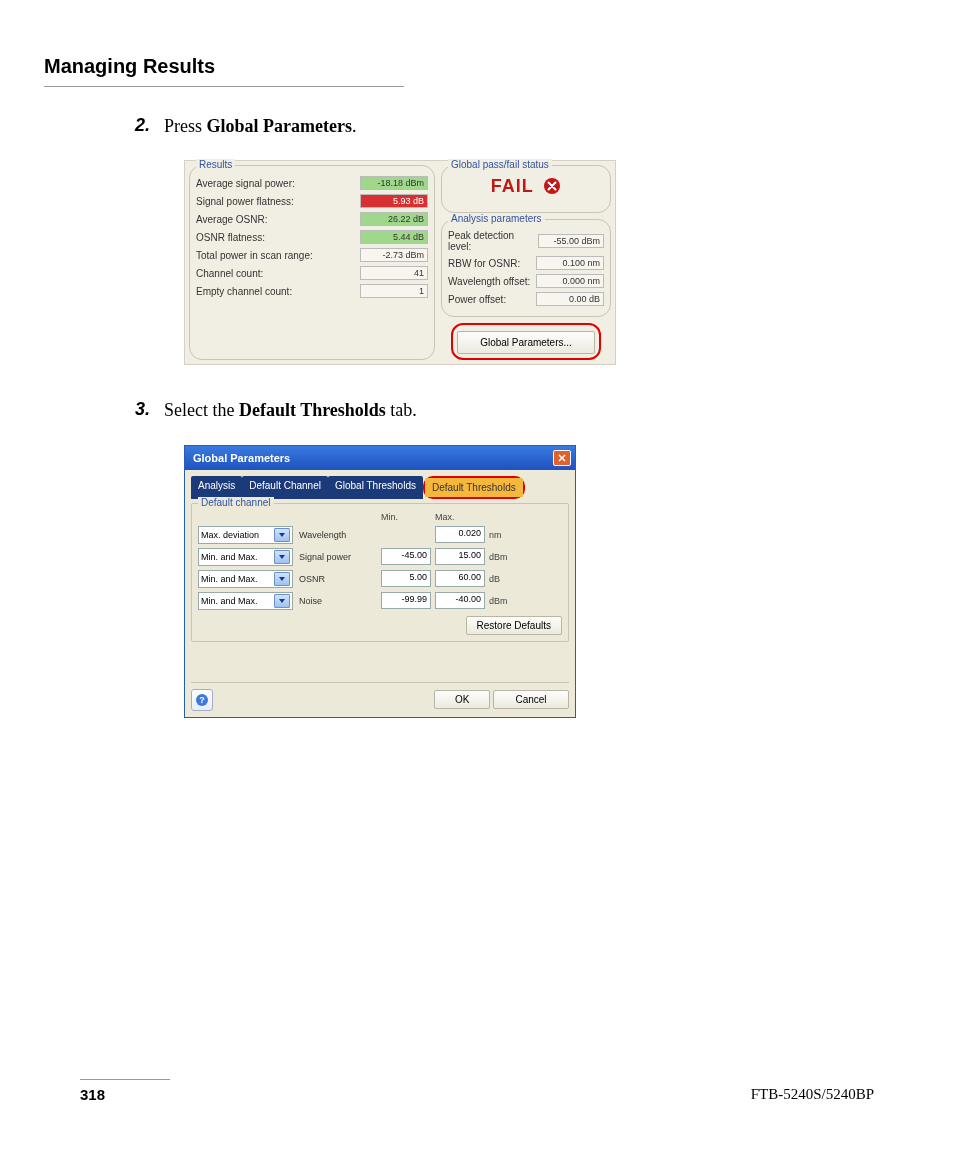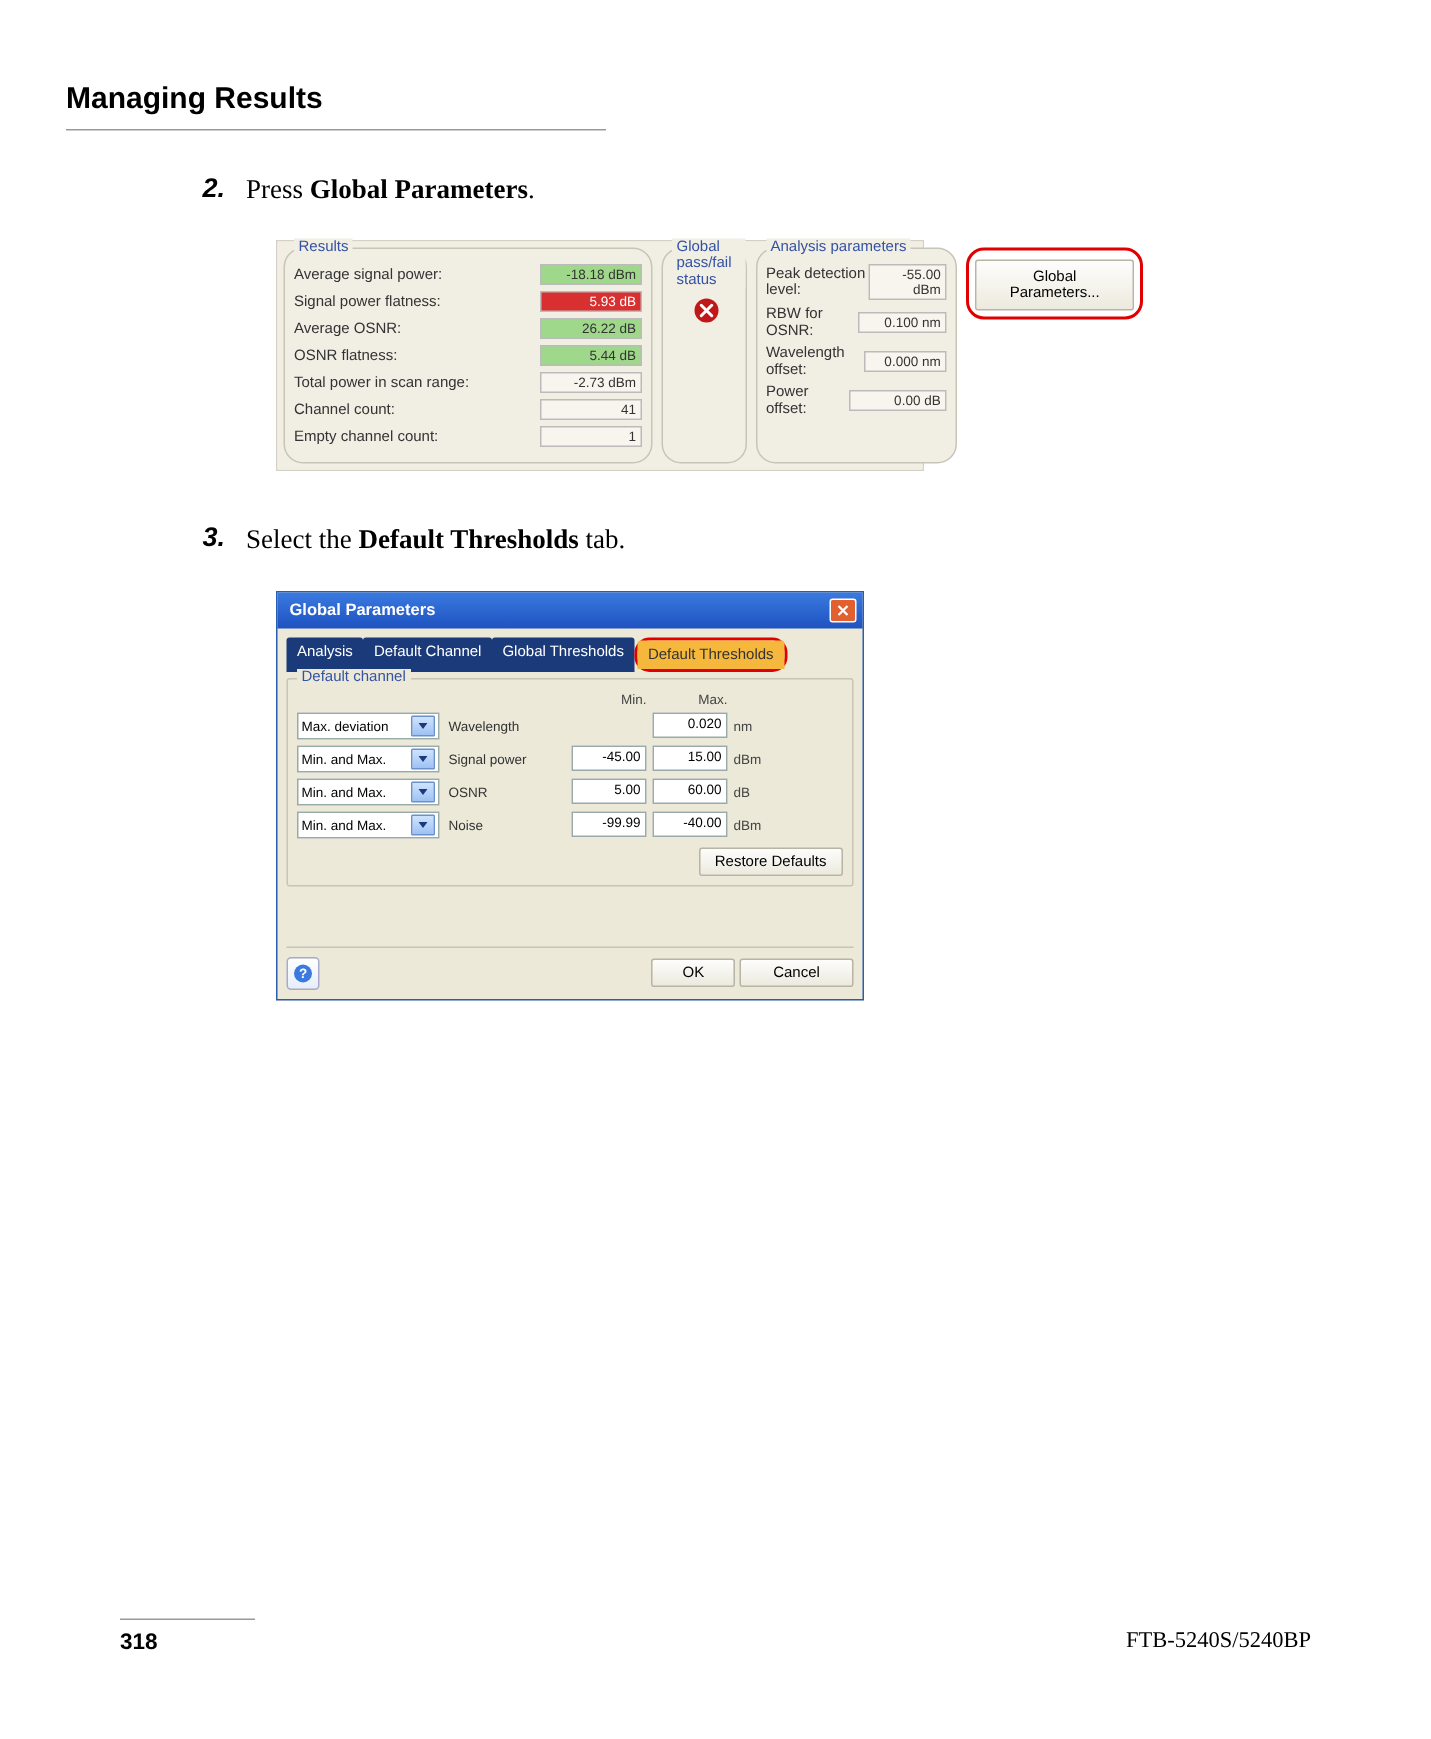--- a/index.html
+++ b/index.html
@@ -97,21 +97,21 @@
   .s1-box-title {
     position: absolute;
     top: -7px;
     left: 6px;
     background: #f1eee4;
     padding: 0 3px;
     font-size: 10px;
     color: #3452a3;
   }
   .s1-left { flex: 1; }
-  .s1-right { width: 170px; display: flex; flex-direction: row; gap: 6px; }
+  .s1-right { width: 170px; display: flex; flex-direction: column; gap: 6px; }
   .s1-row {
     display: flex;
     justify-content: space-between;
     align-items: center;
     margin: 4px 0;
   }
   .s1-val {
     width: 60px;
     text-align: right;
     padding: 1px 3px;
@@ -217,21 +217,21 @@
     padding: 0 3px;
     color: #3452a3;
     font-size: 10px;
   }
   .s2-grid {
     display: grid;
     grid-template-columns: 95px 80px 50px 50px 30px;
     gap: 4px 4px;
     align-items: center;
   }
-  .s2-hdr { font-size: 9px; text-align: right; color: #444; }
+  .s2-hdr { font-size: 9px; text-align: left; color: #444; }
   .s2-sel {
     display: flex;
     align-items: center;
     background: #fff;
     border: 1px solid #9aa;
     padding: 1px 2px;
     justify-content: space-between;
     font-size: 9px;
   }
   .s2-sel-btn {

